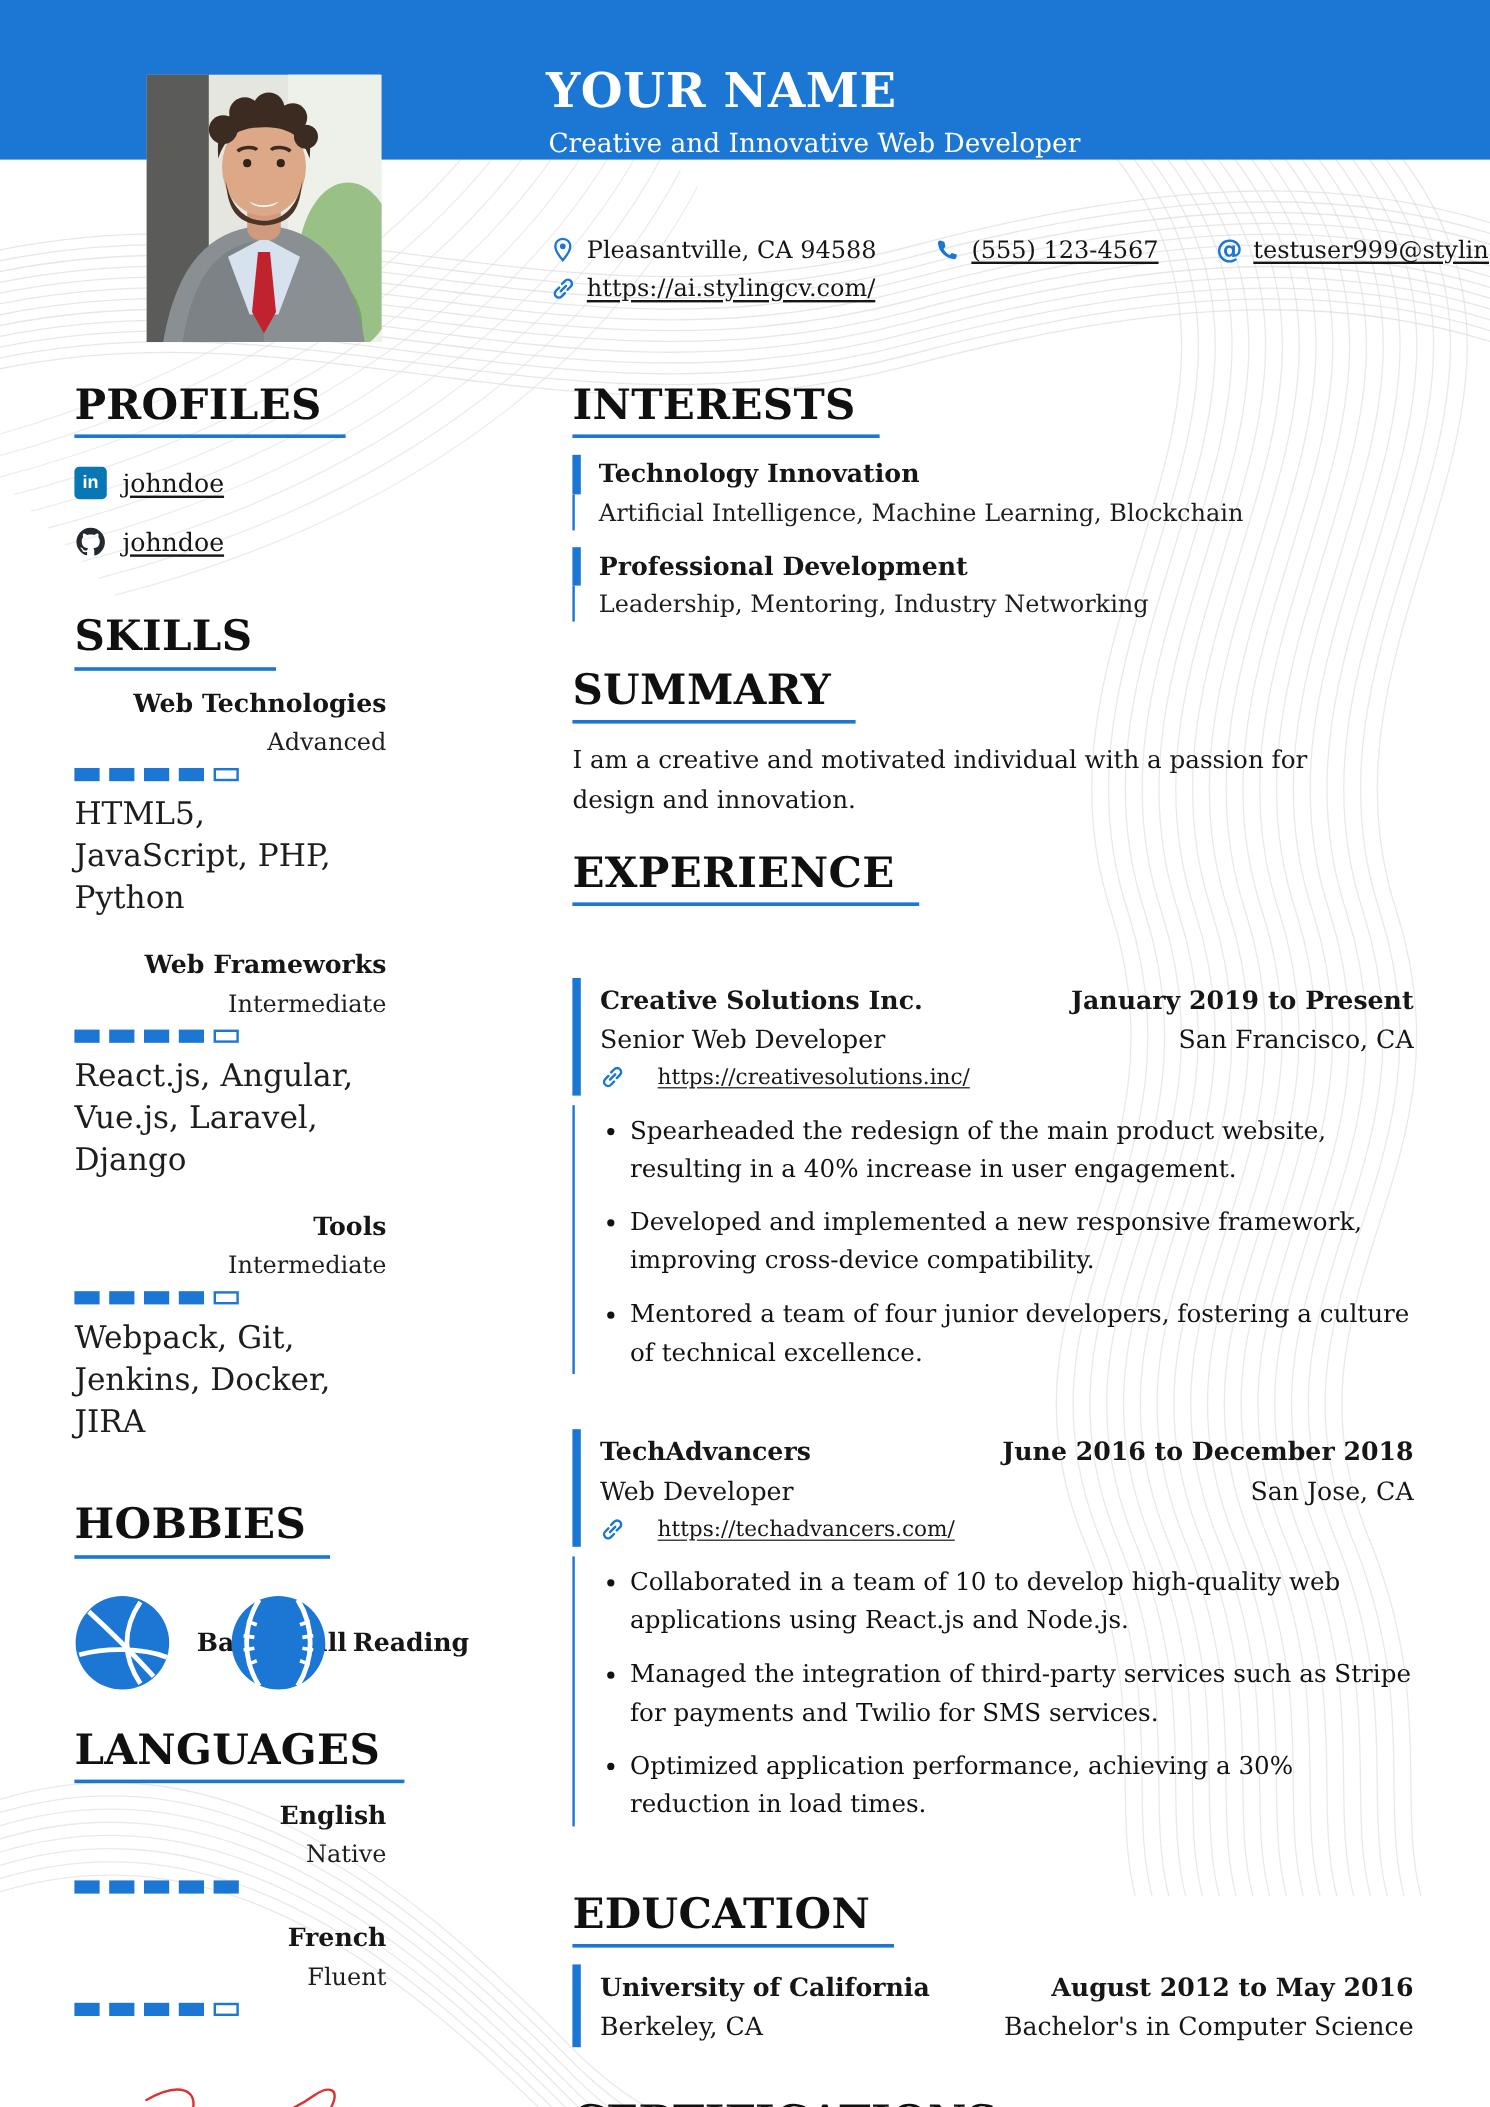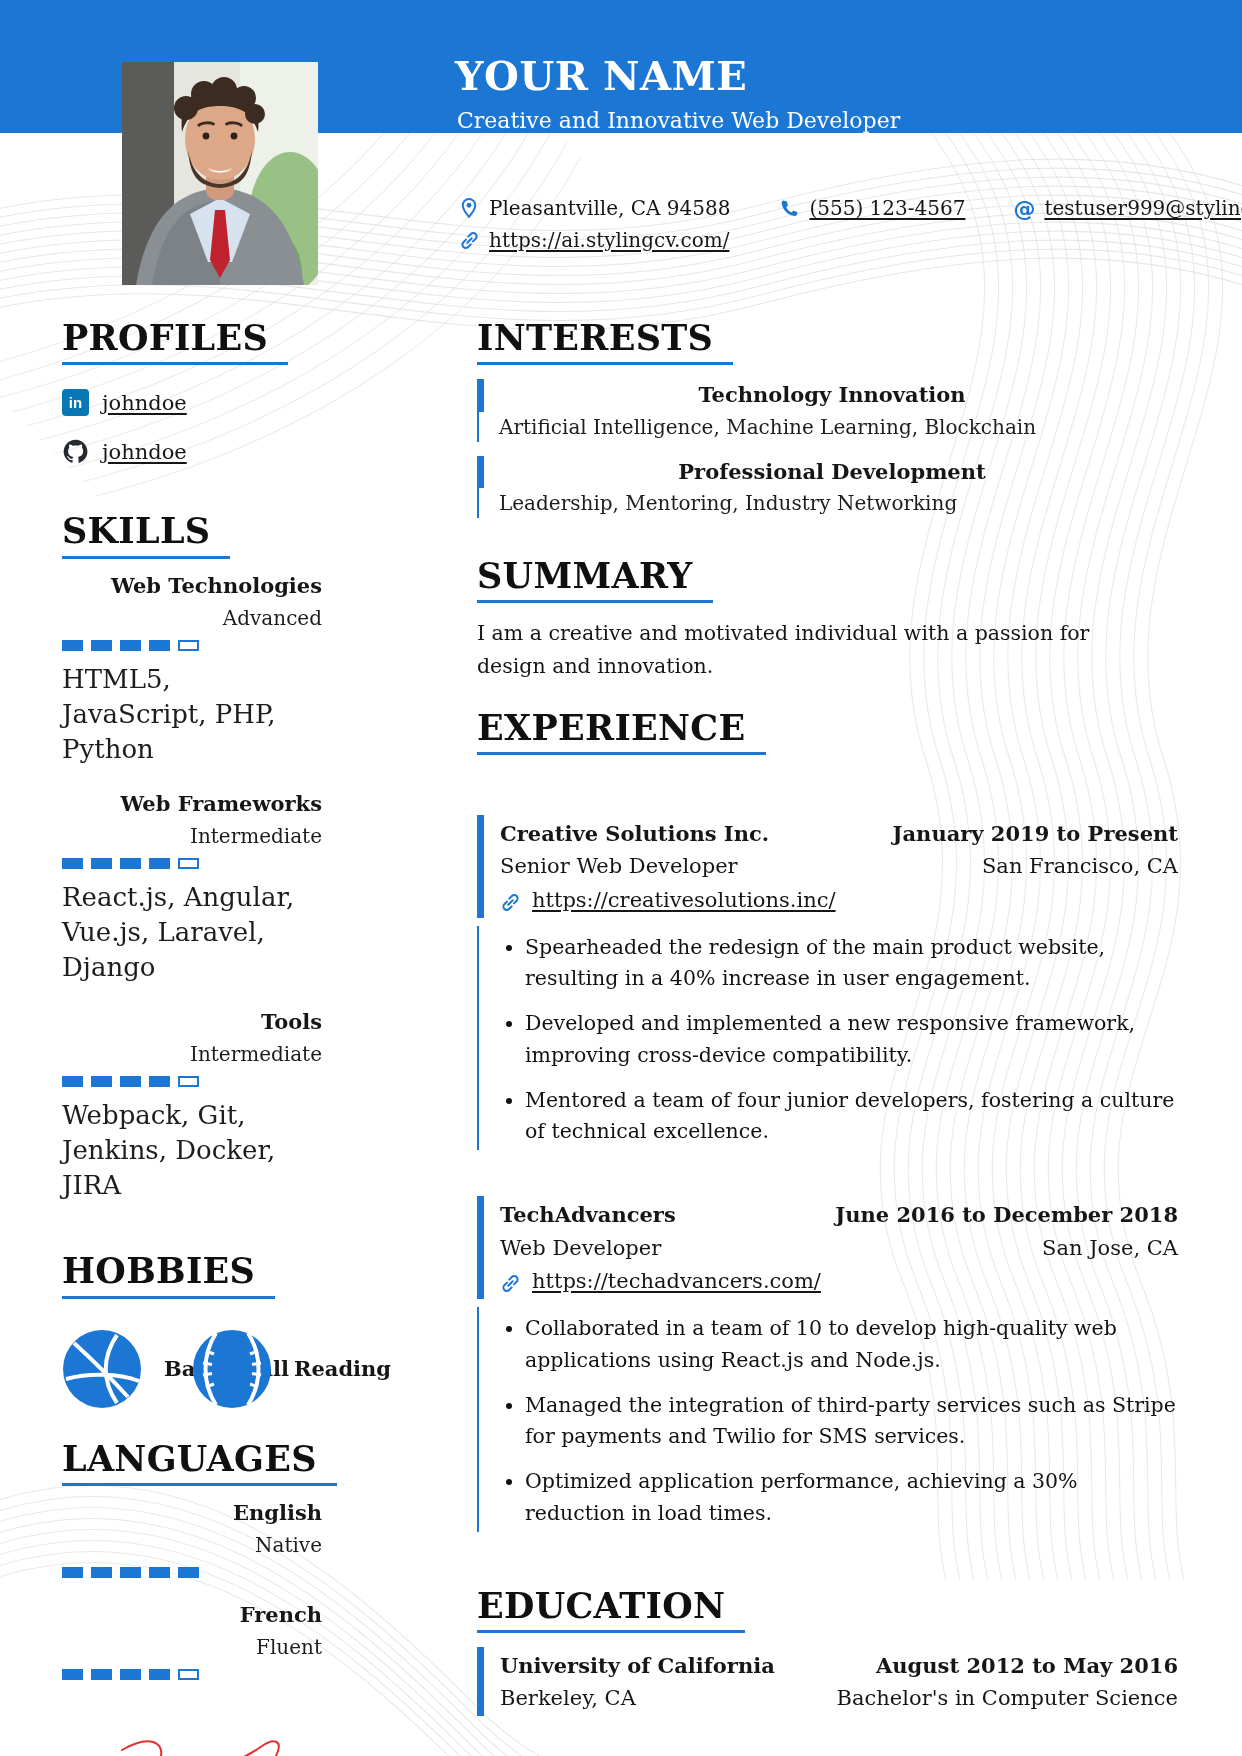--- a/index.html
+++ b/index.html
@@ -56,31 +56,31 @@
   .hobbies-row { display:flex; margin:16px 0 6px 0; }
   .hobby { width:50%; display:flex; flex-direction:row; align-items:center; gap:22px; }
   .hobby-label { font-size:21px; font-weight:bold; }
   .hobby-icon { width:80px; height:80px; }
 
   
   .signature { margin-top:46px; width:300px; height:115px; }
 
   
   .mini-entry { margin-bottom:14px; }
-  .mini-title { border-left:7px solid var(--accent); padding-left:2px;
-                font-size:21px; font-weight:bold; line-height:1.35; padding-top:2px; padding-bottom:2px;text-align:center; }
+  .mini-title { border-left:7px solid var(--accent); padding-left:15px;
+                font-size:21px; font-weight:bold; line-height:1.35; padding-top:2px; padding-bottom:2px; }
   .mini-sub { border-left:2px solid var(--accent); padding-left:20px;
               font-size:20px; line-height:1.5; color:#1d1d1d; }
   .summary-text { font-size:20.5px; line-height:1.62; max-width:640px; }
 
   .entry { margin-bottom:30px;margin-top:46px; }
   .entry-head { border-left:7px solid var(--accent); padding-left:16px; padding-top:2px; }
   .head-row { display:flex; justify-content:space-between; align-items:baseline; font-size:21px; line-height:1.6; }
   .bold { font-weight:bold; }
-  .link-row { display:flex; align-items:center; gap:10px; font-size:21px; line-height:1.6; }
+  .link-row { display:flex; align-items:center; gap:26px; font-size:18px; line-height:1.6; }
   .link-row .cicon { width:22px; height:22px; }
   .entry-bullets { border-left:2px solid var(--accent); margin-top:8px; padding-top:6px; padding-bottom:2px; }
   .entry-bullets ul { margin:0; padding-left:46px; }
   .entry-bullets li { font-size:20.5px; line-height:1.55; margin-bottom:13px; color:#121212; }
   .entry-bullets li:last-child { margin-bottom:0; }
 
   .plain-entry { border-left:7px solid var(--accent); padding-left:16px; margin-bottom:18px; padding-top:2px; }
 </style>
 </head>
 <body>

